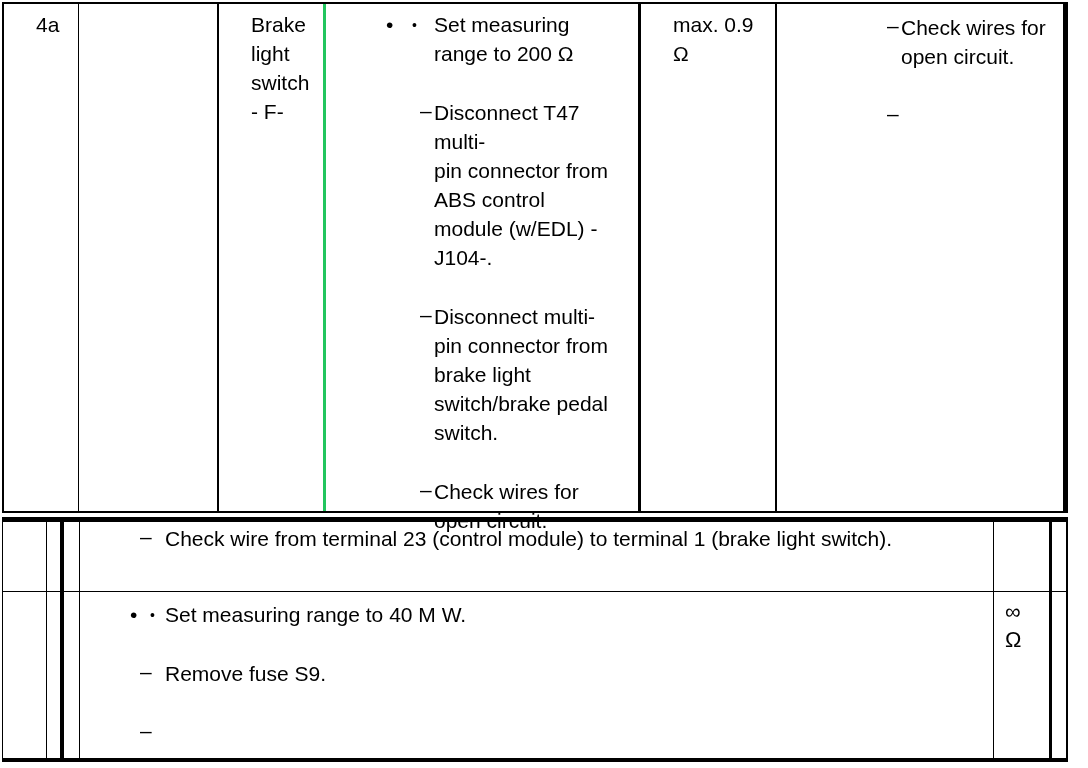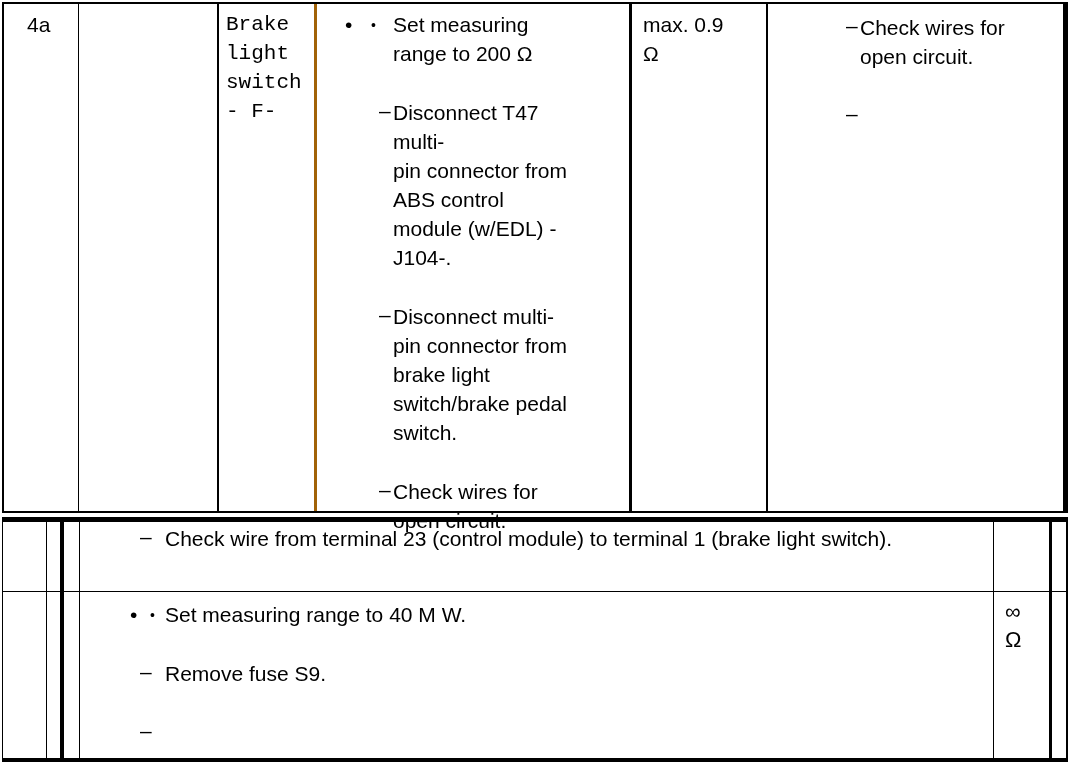--- a/index.html
+++ b/index.html
@@ -9,24 +9,24 @@
     font-family:"Liberation Sans","DejaVu Sans",sans-serif;
     font-size:21px; line-height:29px;
     overflow:hidden;
   }
   
   .t1 {
     position:absolute; left:2px; top:2px; width:1066px; height:511px;
     border:2px solid #000; border-right-width:5px;
     box-sizing:border-box; display:flex;
   }
-  .t1 .cell { box-sizing:border-box; height:100%; }
+  .t1 .cell { box-sizing:border-box; height:100%;padding-left:32px; }
   .c1 { width:75px;  border-right:1px solid #000; padding:6px 4px 0 23px; }
   .c2 { width:140px; border-right:2px solid #000; }
-  .c3 { width:98px; border-right:3px solid #a16207; padding:6px 8px 0 7px;font-family:Liberation Mono, monospace; }
+  .c3 { width:107px; border-right:3px solid #22c55e; padding:6px 8px 0 7px; }
   .c4 { width:315px; border-right:3px solid #000; padding:6px 8px 0 0; }
   .c5 { width:136px; border-right:2px solid #000; padding:6px 10px 0 11px; }
   .c6 { flex:1; padding:9px 10px 0 0; }
   .c5 .v { display:inline-block; max-width:92px; }
 
   
   .t2 {
     position:absolute; left:2px; top:517px; width:1066px; height:245px;
     border:1px solid #000; border-top-width:5px; border-bottom-width:4px; border-right-width:2px;
     box-sizing:border-box; display:flex; flex-direction:column;

